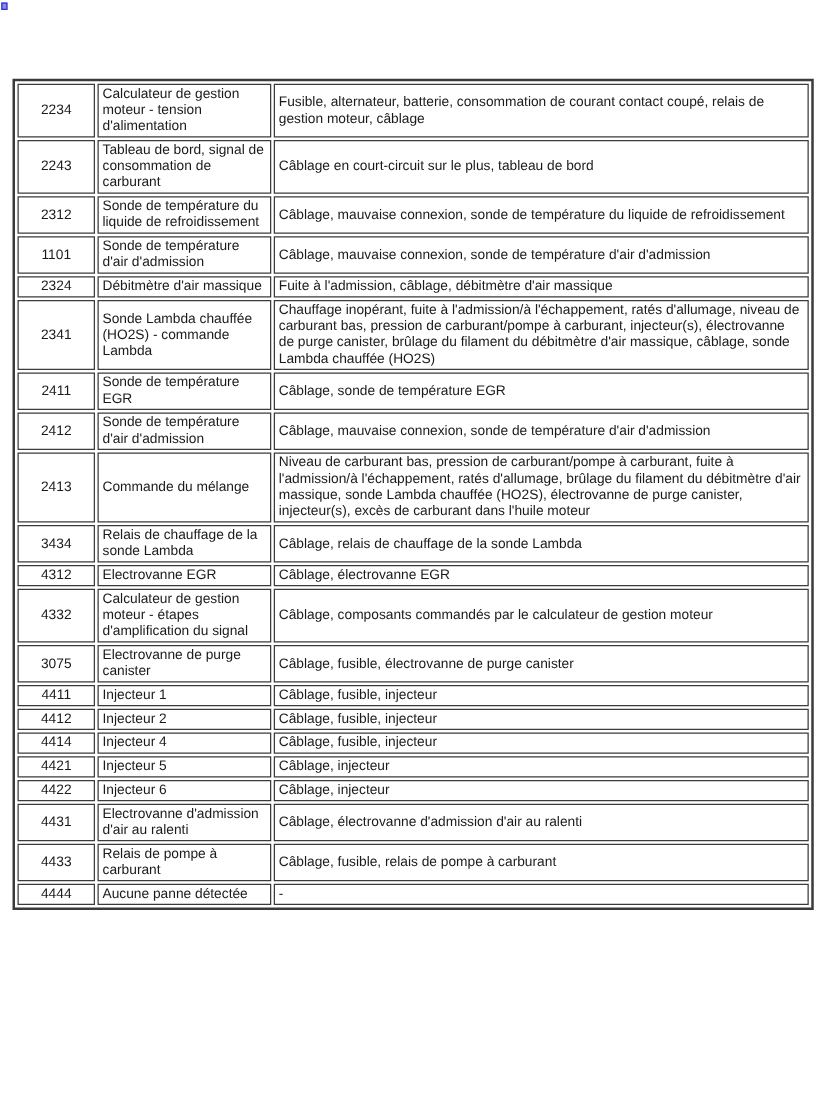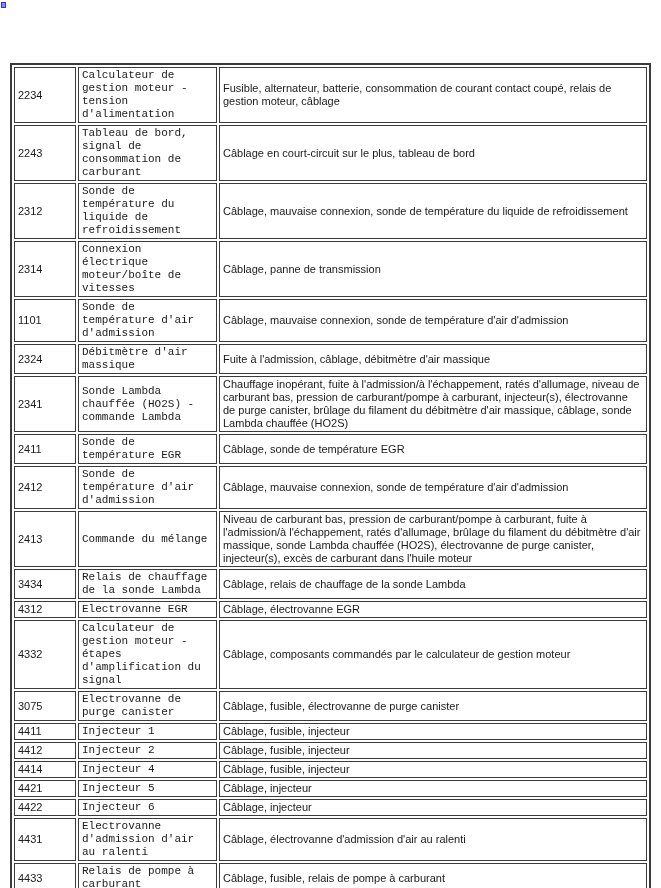--- a/index.html
+++ b/index.html
@@ -37,22 +37,22 @@
   }
   table.fault-table td {
     border: 1px solid #3b3b3b;
     padding: 1px 3px;
     font-size: 11px;
     line-height: 13px;
     color: #1a1a1a;
     vertical-align: middle;
     word-wrap: break-word;
   }
-  td.col-code  { width: 54px; }
-  td.col-comp  { width: 131px; font-family: Liberation Mono, monospace; }
+  td.col-code  { width: 54px; text-align: center; }
+  td.col-comp  { width: 131px; }
   td.col-cause { }
 </style>
 </head>
 <body>
 
 <div class="marker"></div>
 
 <table class="fault-table">
   <tbody>
       <tr>
@@ -62,25 +62,20 @@
       </tr>
       <tr>
         <td class="col-code">2243</td>
         <td class="col-comp">Tableau de bord, signal de consommation de carburant</td>
         <td class="col-cause">Câblage en court-circuit sur le plus, tableau de bord</td>
       </tr>
       <tr>
         <td class="col-code">2312</td>
         <td class="col-comp">Sonde de température du liquide de refroidissement</td>
         <td class="col-cause">Câblage, mauvaise connexion, sonde de température du liquide de refroidissement</td>
-      </tr>
-      <tr>
-        <td class="col-code">2314</td>
-        <td class="col-comp">Connexion électrique moteur/boîte de vitesses</td>
-        <td class="col-cause">Câblage, panne de transmission</td>
       </tr>
       <tr>
         <td class="col-code">1101</td>
         <td class="col-comp">Sonde de température d'air d'admission</td>
         <td class="col-cause">Câblage, mauvaise connexion, sonde de température d'air d'admission</td>
       </tr>
       <tr>
         <td class="col-code">2324</td>
         <td class="col-comp">Débitmètre d'air massique</td>
         <td class="col-cause">Fuite à l'admission, câblage, débitmètre d'air massique</td>

